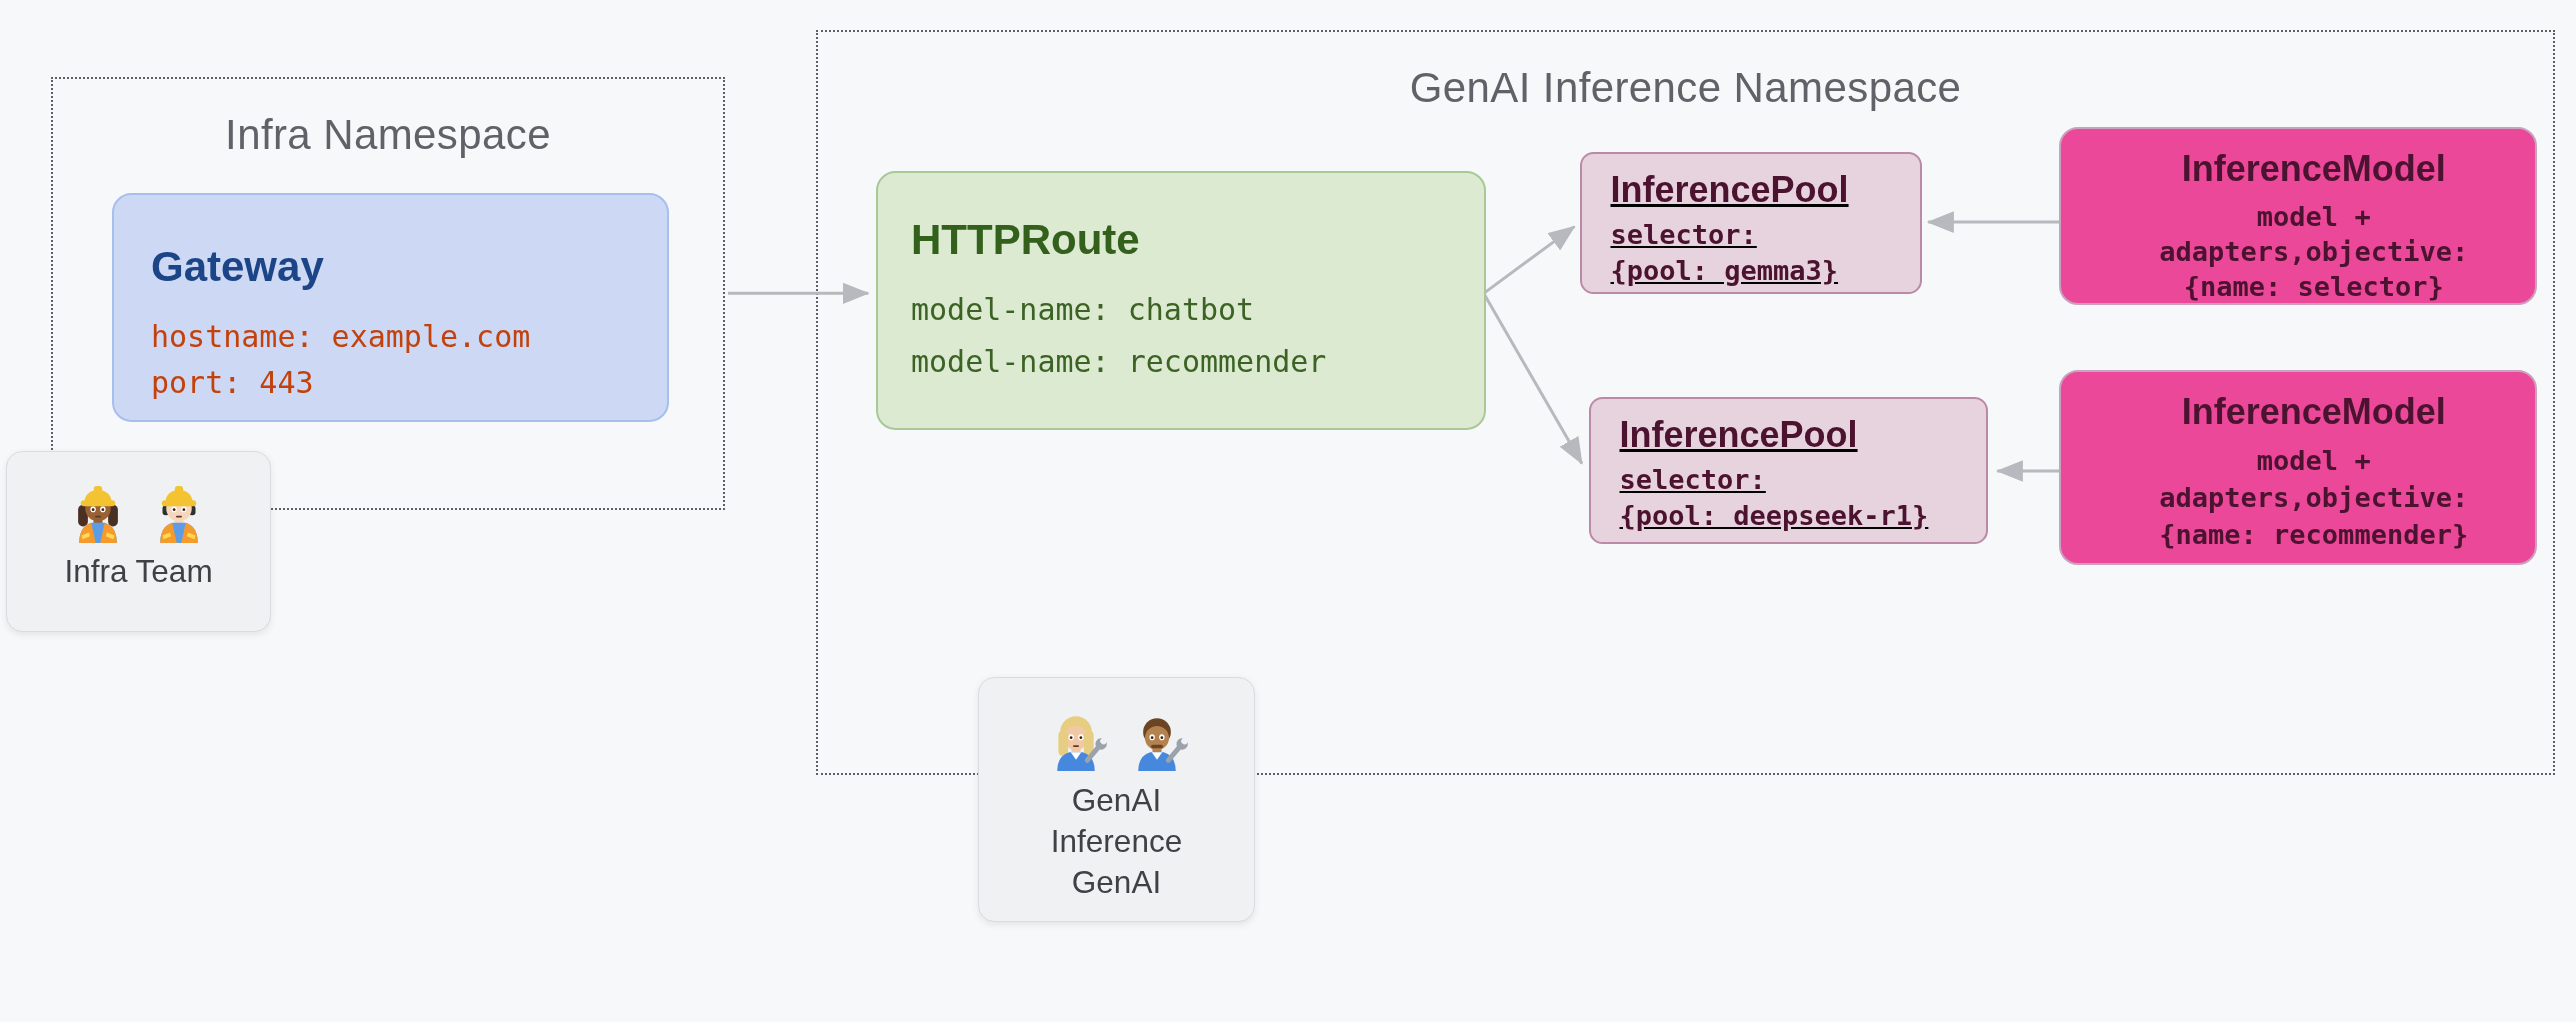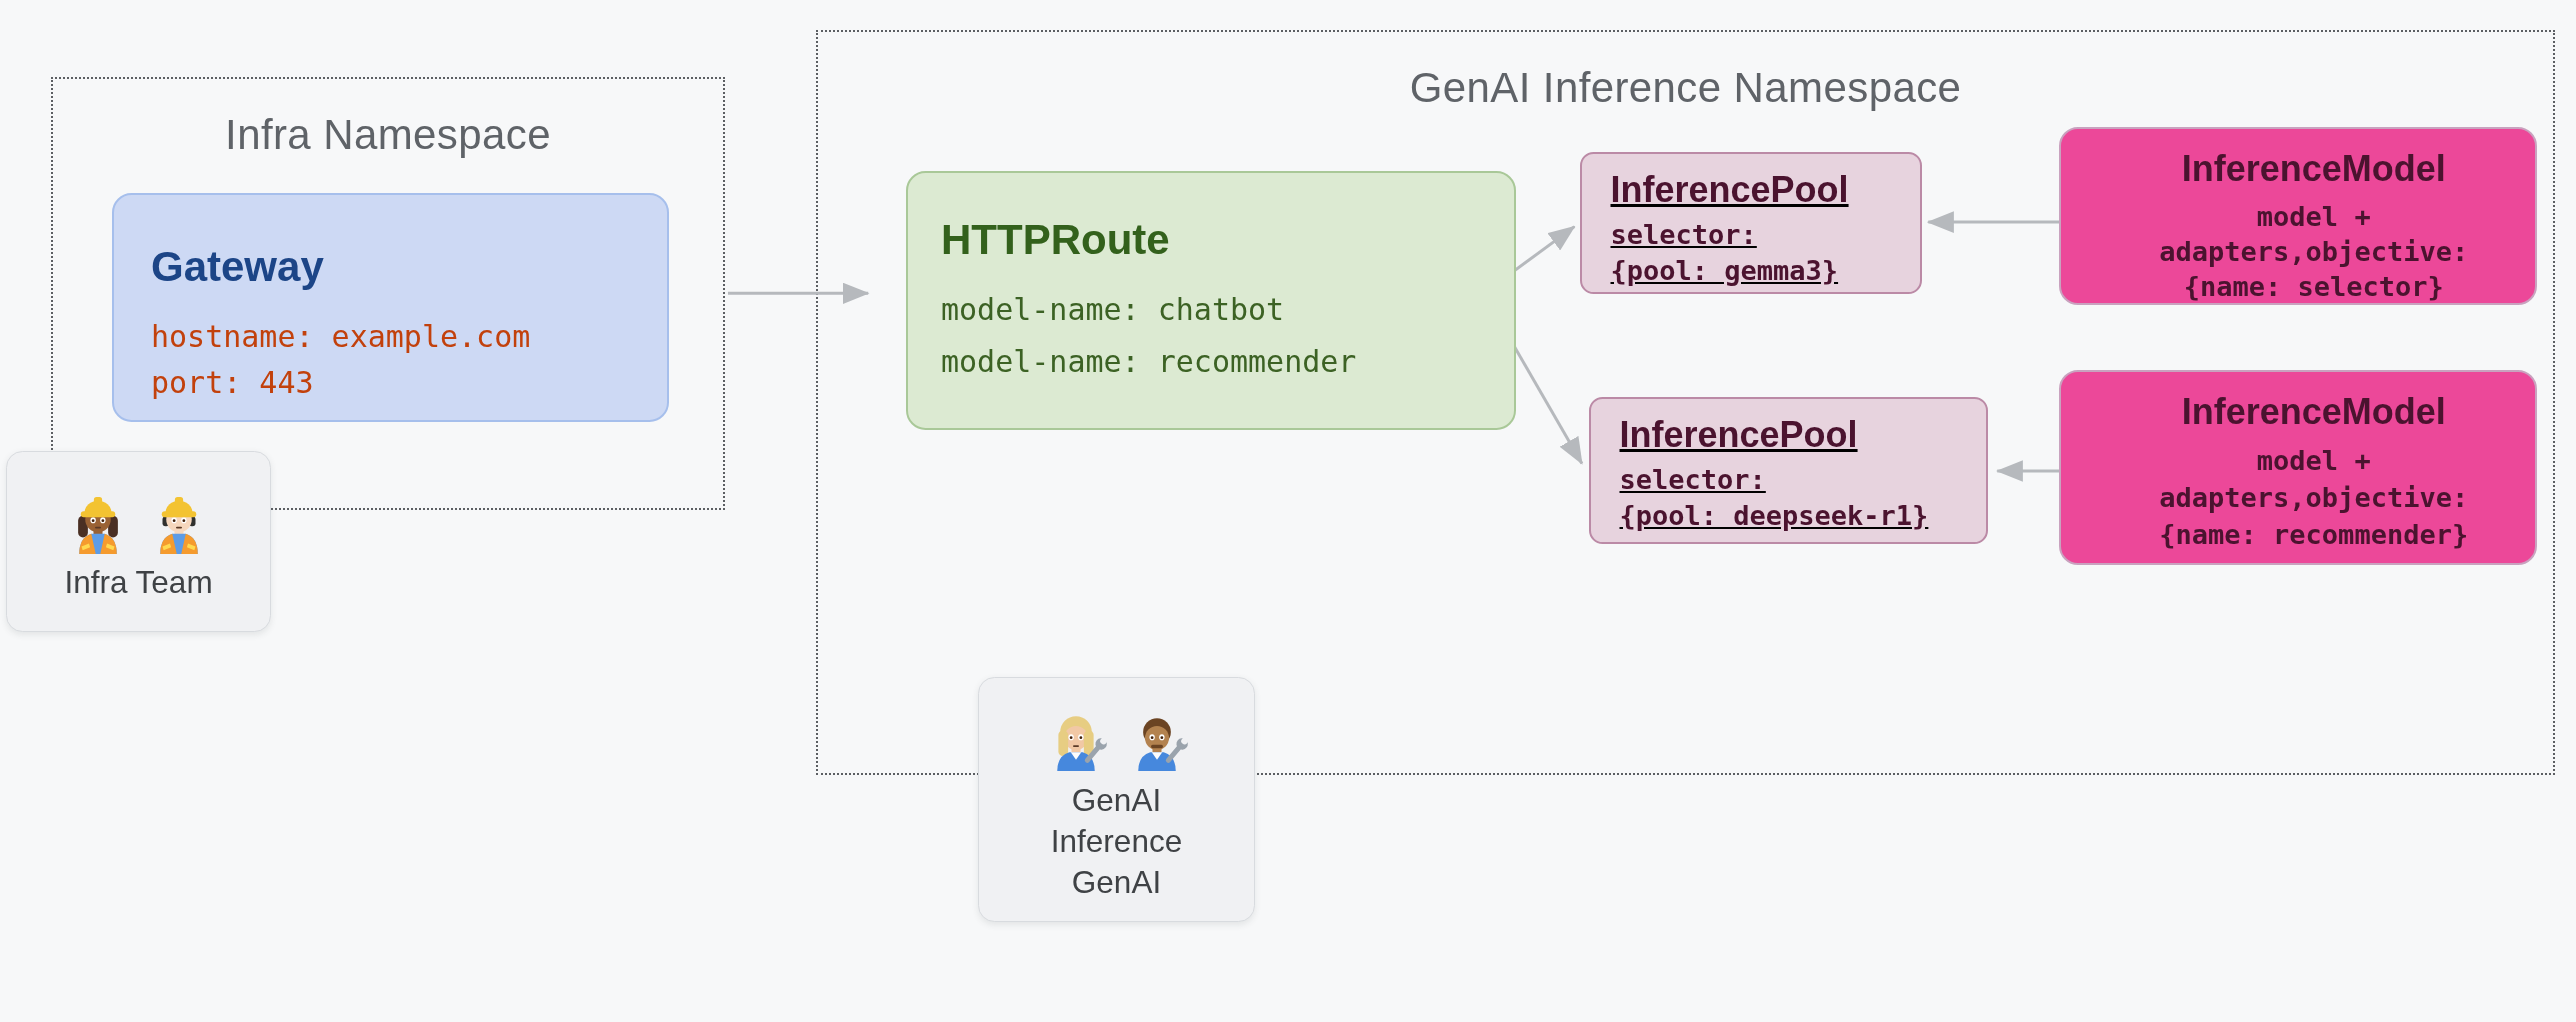--- a/index.html
+++ b/index.html
@@ -45,21 +45,21 @@
   .gateway {
     left: 112px; top: 193px; width: 557px; height: 229px;
     background: #cdd9f4; border: 2.2px solid #a6bfec; border-radius: 19.5px;
     padding: 48px 0 0 37px;
   }
   .gateway .card-title { font-size: 42px; color: #1c4587; line-height: 48px; }
   .gateway .mono { margin-top: 22.5px; }
   .gateway .mono div { font-size: 30px; line-height: 46px; color: #c2410c; }
 
   .httproute {
-    left: 906px; top: 171px; width: 610px; height: 259px;
+    left: 876px; top: 171px; width: 610px; height: 259px;
     background: #dcead2; border: 2.2px solid #a9c898; border-radius: 19.5px;
     padding: 43px 0 0 33px;
   }
   .httproute .card-title { font-size: 42px; color: #33611c; line-height: 48px; }
   .httproute .mono { margin-top: 19.5px; }
   .httproute .mono div { font-size: 30px; line-height: 52px; color: #3c6224; }
 
   .pool {
     background: #e7d3de; border: 2.2px solid #bb8aa6; border-radius: 13.5px;
     padding: 13.5px 0 0 28.5px;
@@ -89,21 +89,21 @@
     position: absolute; z-index: 10;
     background: #f0f1f3; border: 1.5px solid #d8dbdf; border-radius: 16.5px;
     box-shadow: 0 2.2px 6px rgba(60,64,67,.10);
     text-align: center;
   }
   .emoji-row {
     display: flex; justify-content: center; align-items: flex-end; gap: 9px;
   }
   .emoji-row svg { display: block; }
   .team-label { font-size: 31.5px; color: #3f4245; line-height: 41px; }
-  .infra-team { left: 6px;    top: 451px; width: 265px; height: 181px; padding-top: 30px; }
+  .infra-team { left: 6px;    top: 451px; width: 265px; height: 181px; padding-top: 19px; }
   .infra-team .team-label { margin-top: 7.5px; }
   .genai-team { left: 978px; top: 677px; width: 277px; height: 245px; padding-top: 21px; }
   .genai-team .team-label { margin: 9px auto 0; max-width: 180px; }
 </style>
 </head>
 <body>
 
 <div class="canvas">
 
   <div class="ns infra-ns">

